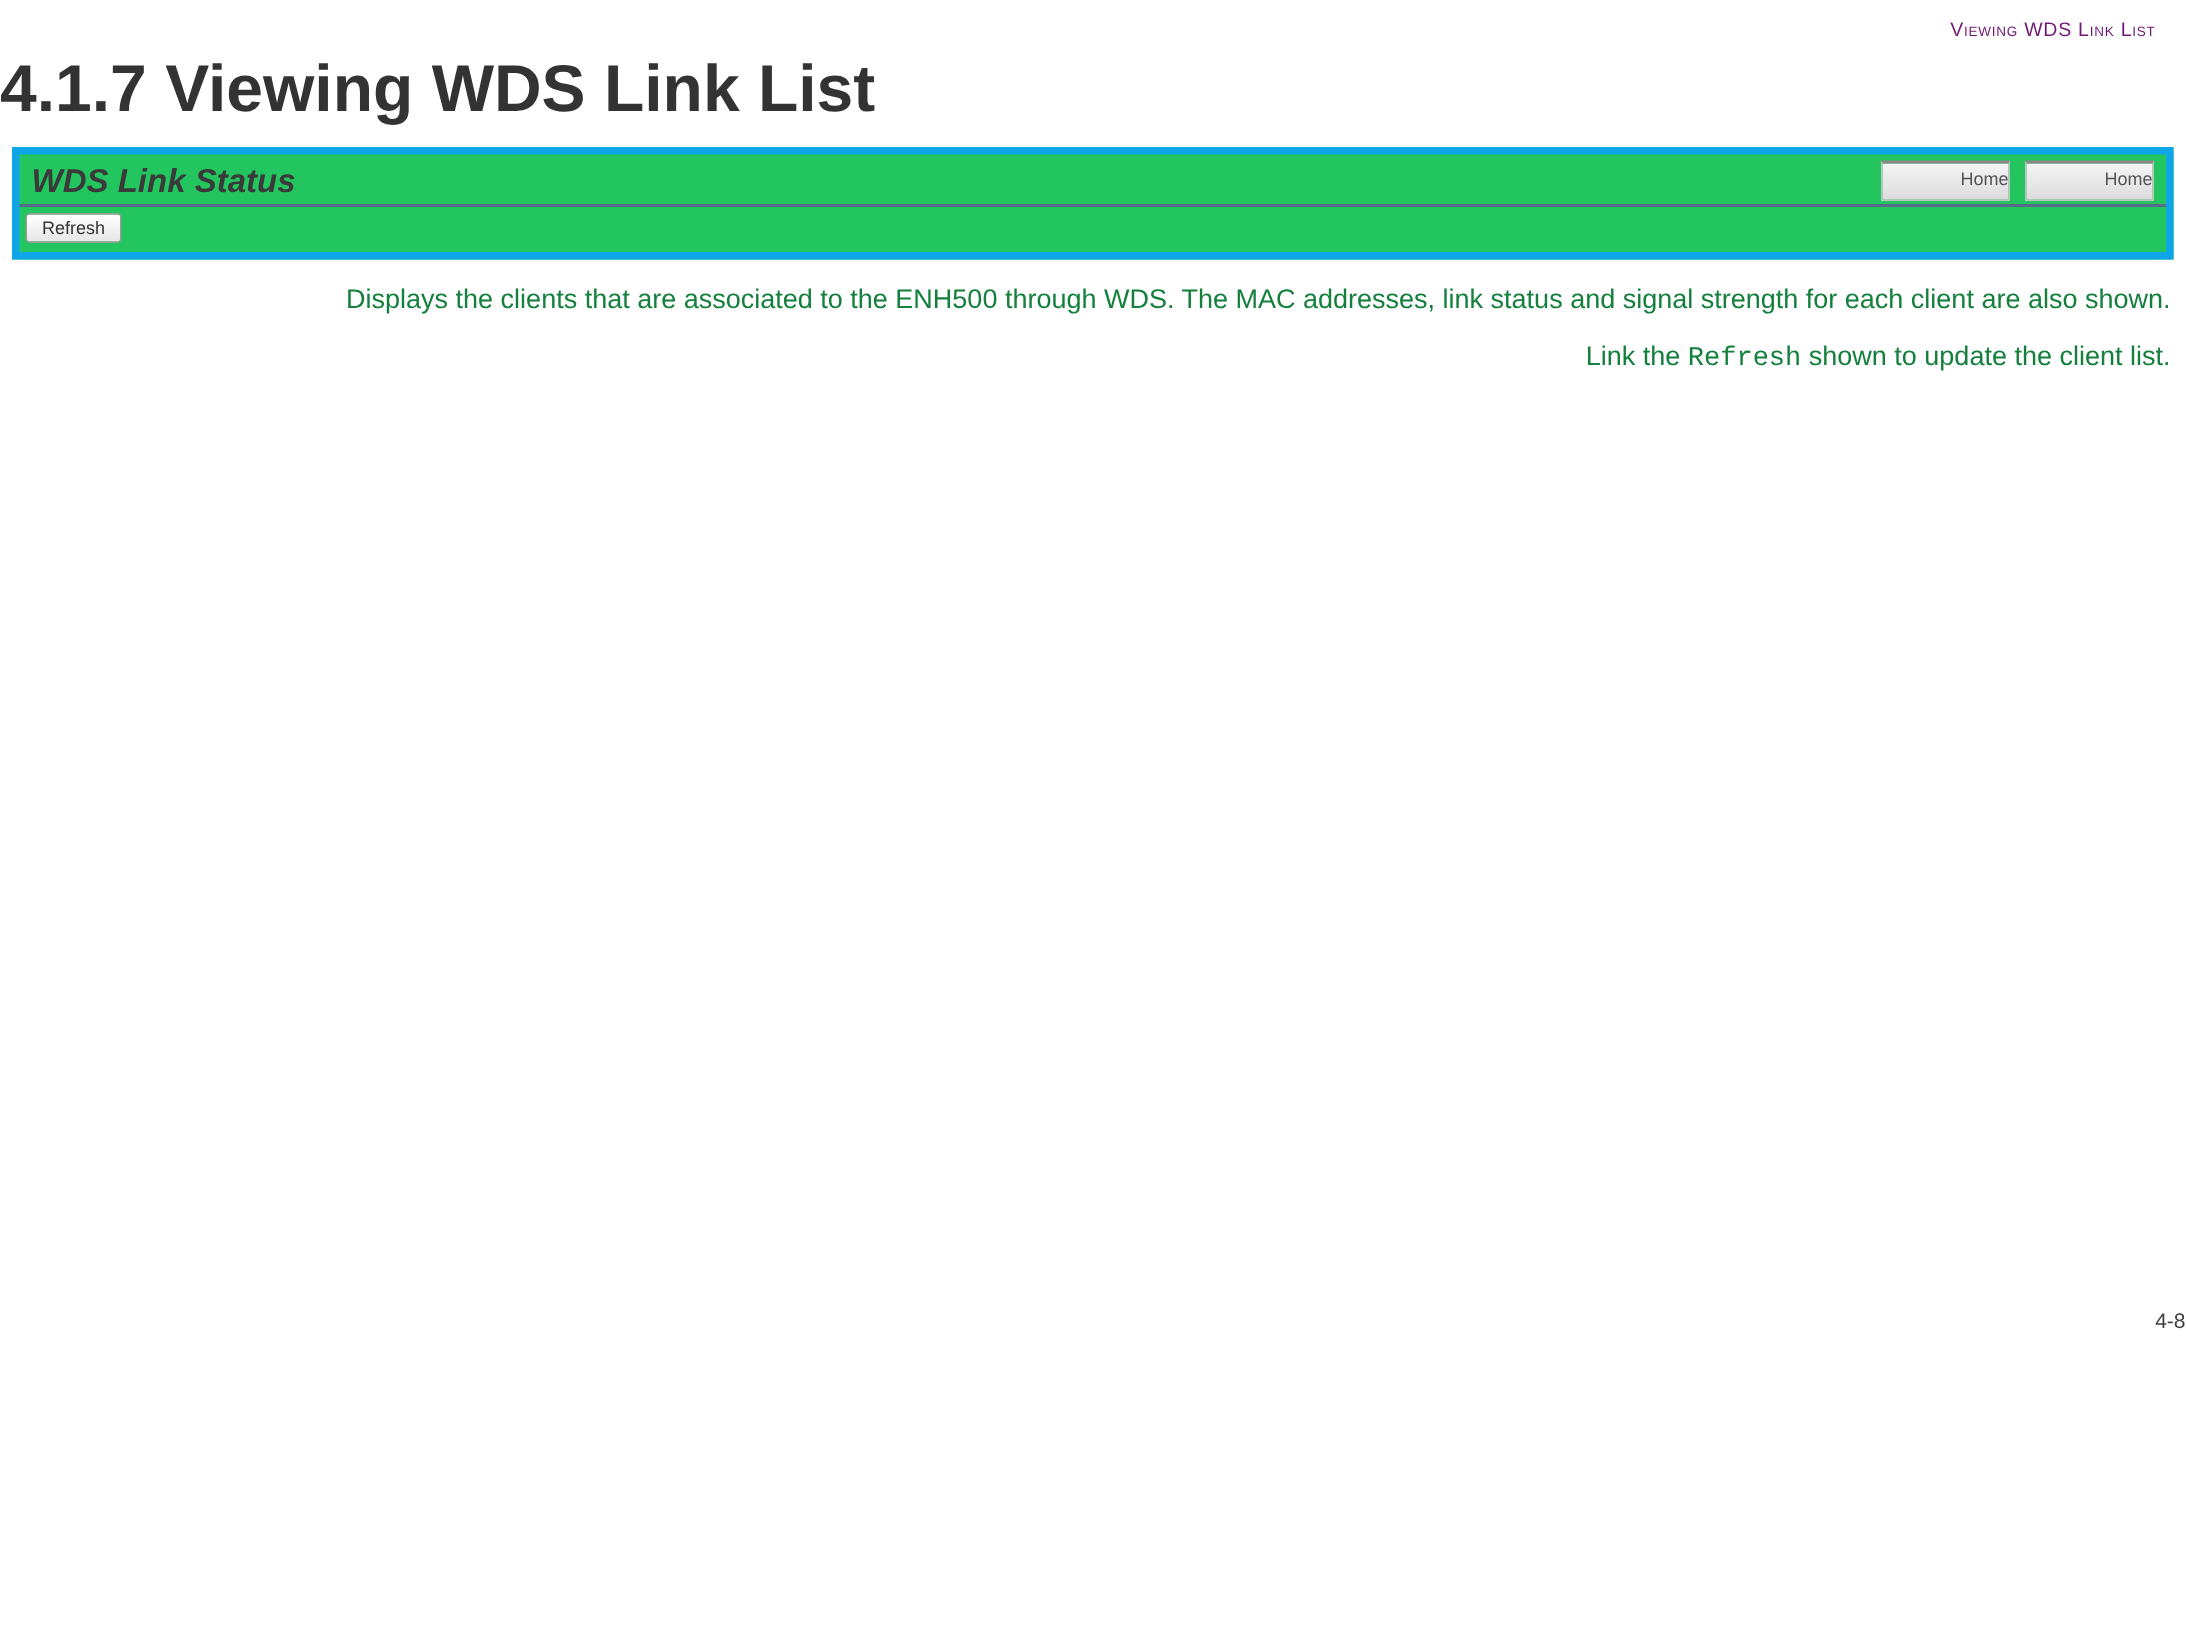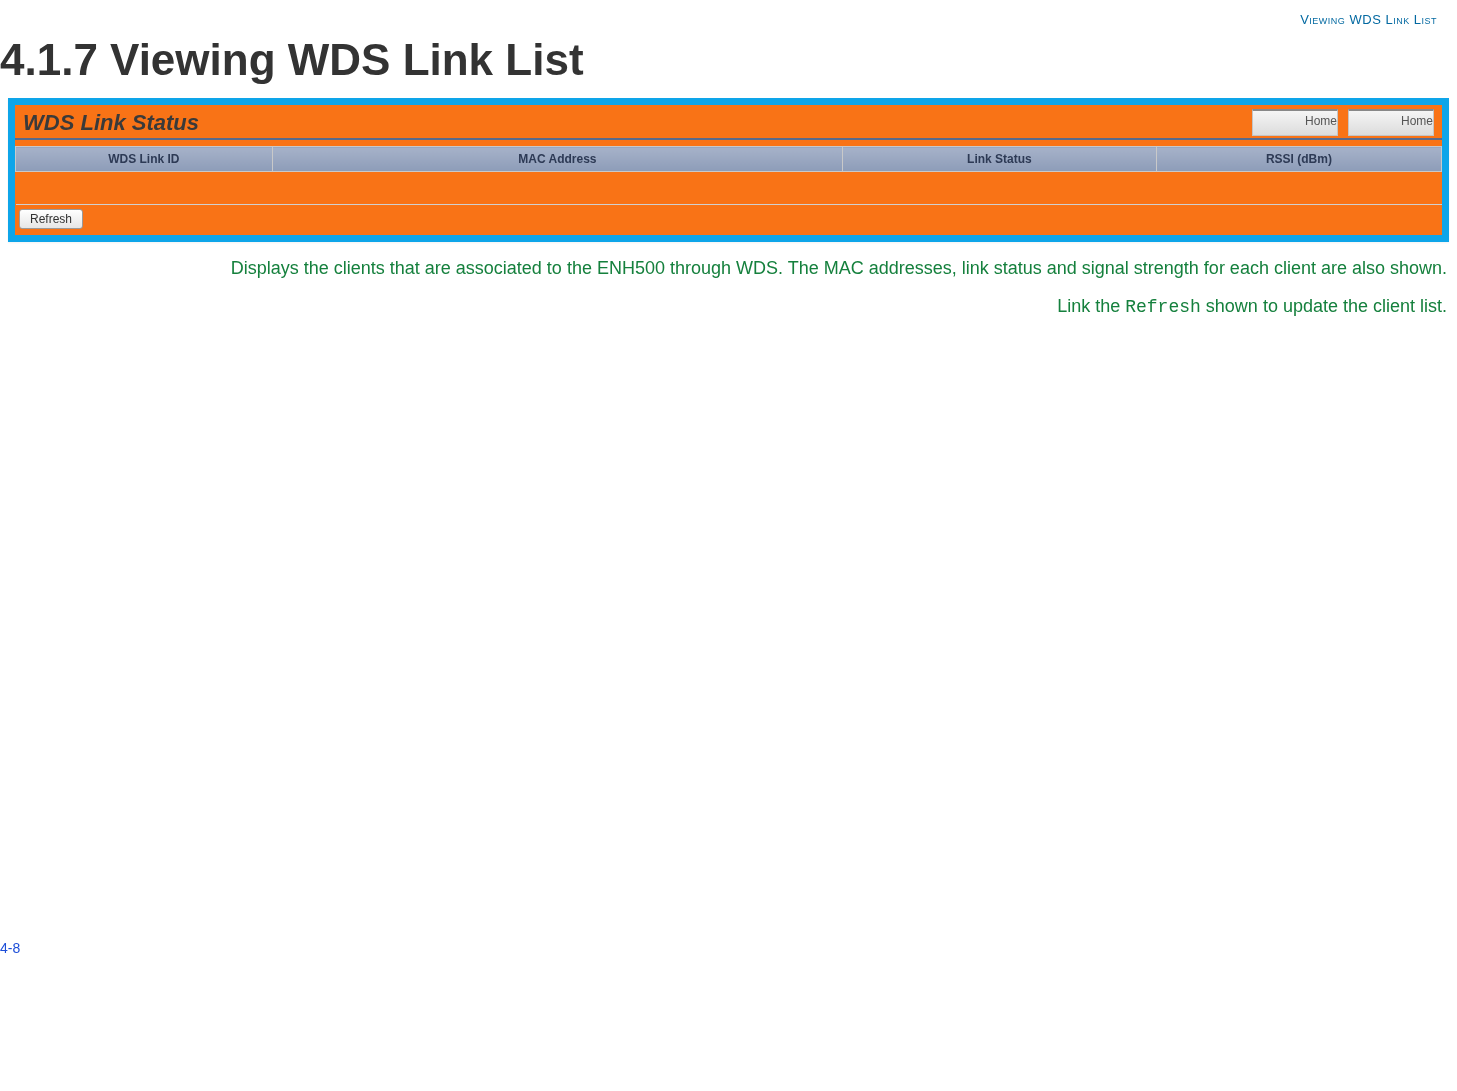--- a/index.html
+++ b/index.html
@@ -5,37 +5,37 @@
     body {
       margin: 0;
       padding: 0;
       font-family: Arial, Helvetica, sans-serif;
       background: #ffffff;
       width: 1457px;
     }
     .page-header-text {
       text-align: right;
       font-size: 13px;
-      color: #0369a1;
+      color: #701a75;
       font-variant: small-caps;
       letter-spacing: 0.5px;
       padding: 12px 20px 0 0;
     }
     .section-heading {
       font-size: 44px;
       font-weight: bold;
       color: #333333;
       font-family: Verdana, Arial, sans-serif;
       margin: 8px 0 13px 0;
       padding-left: 0;
     }
     .screenshot-box {
       margin: 0 8px 12px 8px;
-      border: 7px solid #0ea5e9;
-      background: #f97316;
+      border: 5px solid #0ea5e9;
+      background: #22c55e;
       box-shadow: 0 1px 2px rgba(0,0,0,0.05);
     }
     .status-bar {
       display: flex;
       justify-content: space-between;
       align-items: center;
       padding: 4px 8px 2px 8px;
       border-bottom: 2px solid #5a6a8a;
     }
     .status-title {
@@ -103,59 +103,42 @@
       font-size: 18px;
       color: #15803d;
       line-height: 1.35;
       margin: 14px 10px 6px 2px;
       text-align: right;
     }
     .mono {
       font-family: "Courier New", Courier, monospace;
     }
     .page-footer {
-      text-align: left;
+      text-align: right;
       font-size: 14px;
-      color: #1d4ed8;
+      color: #404040;
       margin-top: 620px;
       padding-bottom: 20px;
     }
   </style>
 </head>
 <body>
 
 <div class="page-header-text">Viewing WDS Link List</div>
 
 <h1 class="section-heading">4.1.7 Viewing WDS Link List</h1>
 
 <div class="screenshot-box">
   <div class="status-bar">
     <div class="status-title">WDS Link Status</div>
     <div class="status-buttons">
       <div class="tab-btn">Home</div>
       <div class="tab-btn">Home</div>
     </div>
   </div>
-  <div class="table-wrap">
-    <table class="wds-table">
-      <thead>
-        <tr>
-          <th class="col-id">WDS Link ID</th>
-          <th class="col-mac">MAC Address</th>
-          <th class="col-status">Link Status</th>
-          <th class="col-rssi">RSSI (dBm)</th>
-        </tr>
-      </thead>
-      <tbody>
-        <tr>
-          <td class="empty-row" colspan="4"></td>
-        </tr>
-      </tbody>
-    </table>
-  </div>
   <div class="refresh-row">
     <button class="refresh-btn">Refresh</button>
   </div>
 </div>
 
 <p class="body-text">Displays the clients that are associated to the ENH500 through WDS. The MAC addresses, link status and signal strength for each client are also shown.</p>
 
 <p class="body-text">
   <span>Link the </span><span class="mono">Refresh</span><span> shown to update the client list.</span>
 </p>

